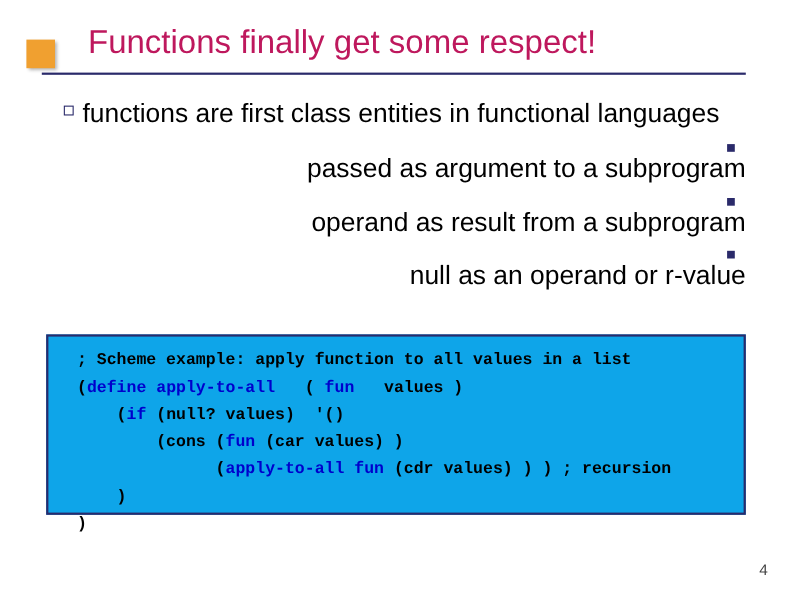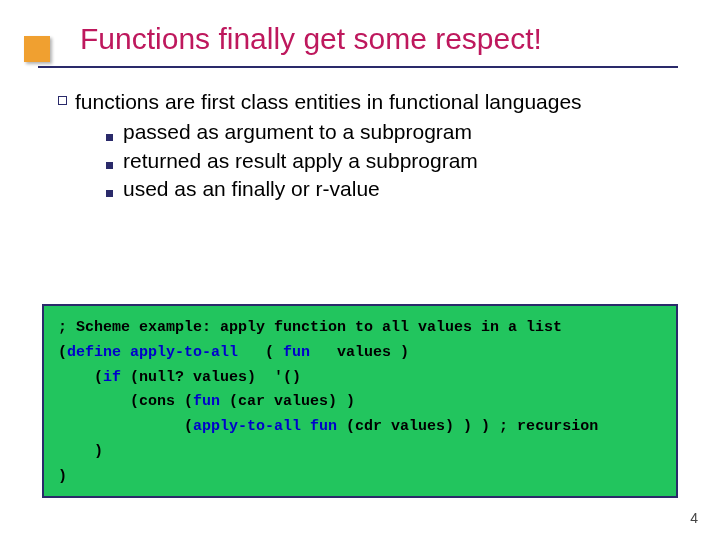--- a/index.html
+++ b/index.html
@@ -36,21 +36,21 @@
     top: 66px;
     width: 640px;
     height: 2px;
     background: #2a2a6a;
   }
   .content {
     position: absolute;
     left: 58px;
     top: 88px;
     width: 620px;
-    font-size: 21px;
+    font-size: 24px;
     line-height: 1.35;
     color: #000;
   }
   .q-item {
     display: flex;
     align-items: flex-start;
     margin-bottom: 2px;
   }
   .q-bullet {
     width: 9px;
@@ -60,41 +60,42 @@
     margin-right: 8px;
     flex-shrink: 0;
   }
   .q-text { flex: 1; }
   .sub-list {
     margin-left: 48px;
     margin-top: 2px;
   }
   .n-item {
     display: flex;
-    align-items: center;
+    align-items: flex-end;
+    flex-direction: column;
   }
   .n-bullet {
     width: 7px;
     height: 7px;
     background: #2a2a6a;
     margin-top: 9px;
     margin-right: 10px;
     flex-shrink: 0;
   }
   .n-text { flex: 1; }
   .bold { font-weight: bold; }
   .code-box {
     position: absolute;
     left: 42px;
     top: 304px;
     width: 636px;
-    height: 194px;
-    background: #22c55e;
+    height: 164px;
+    background: #0ea5e9;
     border: 2px solid #2a2a6a;
-    padding: 10px 14px;
+    padding: 10px 26px;
     font-family: "Courier New", monospace;
     font-size: 15px;
     font-weight: bold;
     line-height: 1.65;
     color: #000;
     white-space: pre;
   }
   .kw-def { color: #0000cc; }
   .kw-fn  { color: #0000cc; }
   .name   { color: #0000cc; }
@@ -125,25 +126,25 @@
   </div>
 
 
   <div class="sub-list">
     <div class="n-item">
       <span class="n-bullet"></span>
       <span class="n-text">passed as argument to a subprogram</span>
     </div>
     <div class="n-item">
       <span class="n-bullet"></span>
-      <span class="n-text">returned as result apply a subprogram</span>
+      <span class="n-text">operand as result from a subprogram</span>
     </div>
     <div class="n-item">
       <span class="n-bullet"></span>
-      <span class="n-text">used as an finally or r-value</span>
+      <span class="n-text">null as an operand or r-value</span>
     </div>
   </div>
 
 </div>
 
 <div class="code-box"><span>; Scheme example: apply function to all values in a list</span>
 <span>(</span><span class="kw-def">define</span><span> </span><span class="name">apply-to-all</span><span>   ( </span><span class="kw-fn">fun</span><span>   values )</span>
 <span>    (</span><span class="kw-def">if</span><span> (null? values)  '()</span>
 <span>        (cons (</span><span class="kw-fn">fun</span><span> (car values) )</span>
 <span>              (</span><span class="name">apply-to-all</span><span> </span><span class="kw-fn">fun</span><span> (cdr values) ) ) ; recursion</span>

